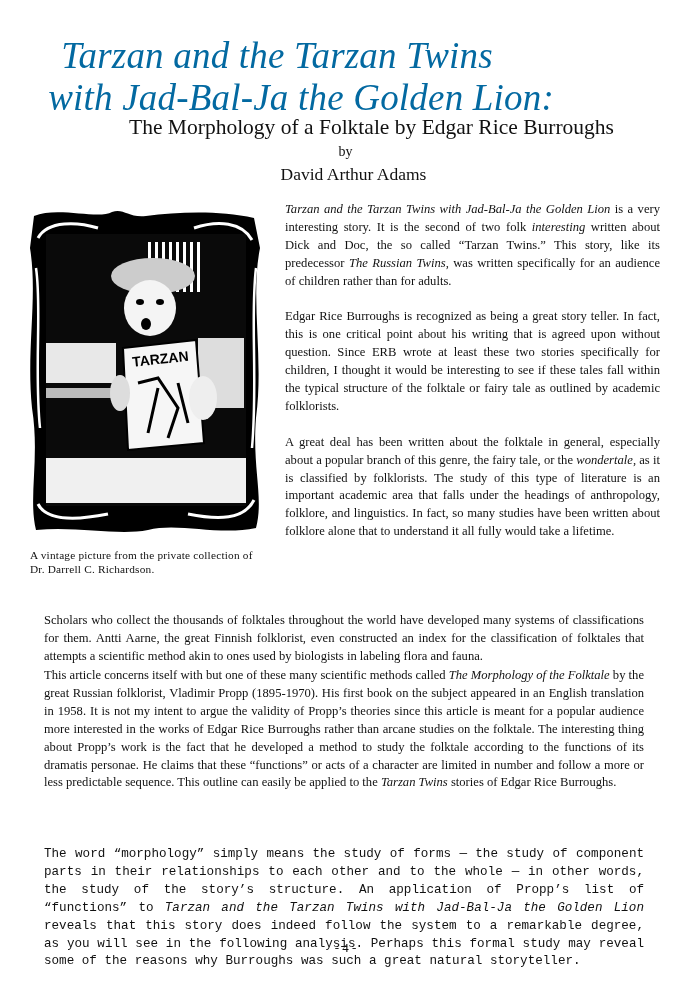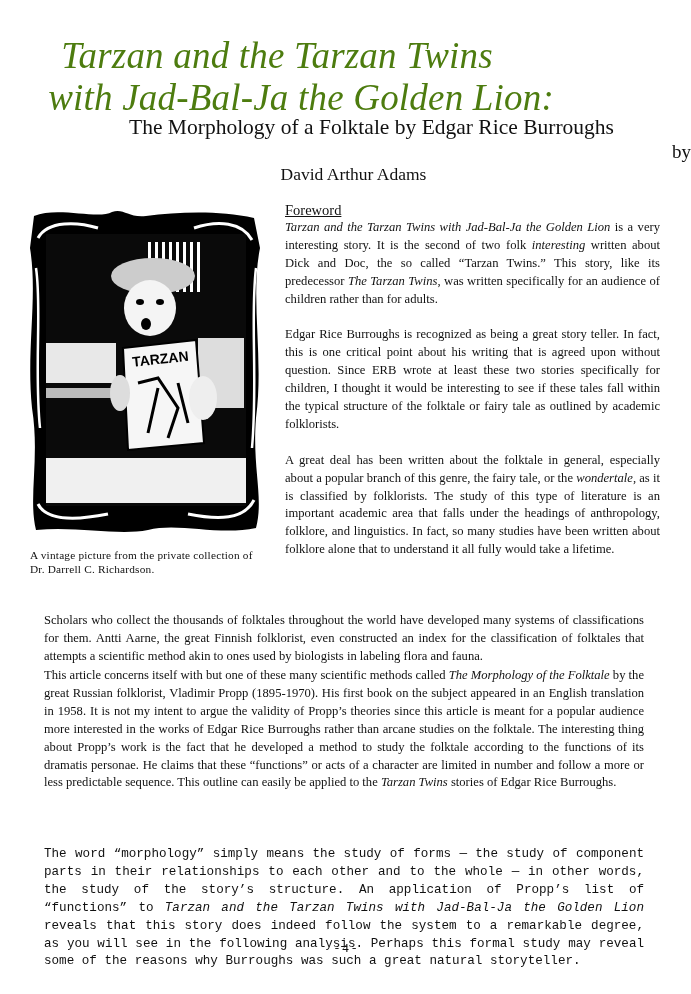--- a/index.html
+++ b/index.html
@@ -1,24 +1,24 @@
 <!DOCTYPE html>
 <html><head>
   <meta charset="utf-8">
   <style>
     html, body { margin:0; padding:0; background:#ffffff; }
     body { width:691px; height:994px; position:relative; overflow:hidden;
       font-family:"Liberation Serif", "DejaVu Serif", serif; color:#111; }
     .title1, .title2 { position:absolute; left:0; width:554px; text-align:center;
-      font-style:italic; font-size:37px; line-height:40px; letter-spacing:0.2px; color:#4d7c0f; }
+      font-style:italic; font-size:37px; line-height:40px; letter-spacing:0.2px; color:#0369a1; }
     .title1 { top:36px; }
     .title2 { top:78px;text-align:right; }
     .subtitle { position:absolute; top:114px; left:0; width:691px; text-align:center;
       font-size:21.5px; line-height:26px;padding-left:26px; }
-    .by { position:absolute; top:142px; left:0; width:691px; text-align:right; font-size:19px; line-height:20px; }
+    .by { position:absolute; top:142px; left:0; width:691px; text-align:center; font-size:14px; line-height:20px; }
     .author { position:absolute; top:163px; left:0; width:691px; text-align:center; font-size:17.5px; line-height:22px;padding-left:8px; }
 
     .figure { position:absolute; left:28px; top:208px; width:236px; height:326px; }
     .figure svg { display:block; }
     .caption { position:absolute; left:30px; top:540px; width:236px; font-size:11.3px; line-height:14px; letter-spacing:0.2px;margin-top:8px; }
 
     .rightcol { position:absolute; left:285px; top:201px; width:375px; font-size:12.6px; line-height:17.9px; }
     .rightcol p { margin:0 0 17.9px 0; text-align:justify; }
     .foreword { font-size:14.5px; line-height:18px; text-decoration:underline; display:block; }
 
@@ -77,22 +77,21 @@
     <ellipse cx="175" cy="190" rx="14" ry="22" fill="#eee"></ellipse>
     <ellipse cx="92" cy="185" rx="10" ry="18" fill="#ddd"></ellipse>
 
     <path d="M10,30 C20,12 50,14 70,20 M166,20 C190,12 214,14 224,32 M10,296 C20,316 60,310 80,306 M160,306 C190,312 216,312 226,292" stroke="#fff" stroke-width="3" fill="none"></path>
     <path d="M8,60 C14,100 6,160 12,220 M228,60 C222,110 230,170 224,240" stroke="#fff" stroke-width="2.5" fill="none"></path>
   </svg>
 </div>
 <div class="caption">A vintage picture from the private collection of Dr. Darrell C. Richardson.</div>
 
 <div class="rightcol">
-  <span class="foreword">Foreword</span>
-  <p><i>Tarzan and the Tarzan Twins with Jad-Bal-Ja the Golden Lion</i><span> is a very interesting story. It is the second of two folk </span><i>interesting</i><span> written about Dick and Doc, the so called “Tarzan Twins.” This story, like its predecessor </span><i>The Tarzan Twins</i><span>, was written specifically for an audience of children rather than for adults.</span></p>
+  <p><i>Tarzan and the Tarzan Twins with Jad-Bal-Ja the Golden Lion</i><span> is a very interesting story. It is the second of two folk </span><i>interesting</i><span> written about Dick and Doc, the so called “Tarzan Twins.” This story, like its predecessor </span><i>The Russian Twins</i><span>, was written specifically for an audience of children rather than for adults.</span></p>
   <p>Edgar Rice Burroughs is recognized as being a great story teller. In fact, this is one critical point about his writing that is agreed upon without question. Since ERB wrote at least these two stories specifically for children, I thought it would be interesting to see if these tales fall within the typical structure of the folktale or fairy tale as outlined by academic folklorists.</p>
   <p><span>A great deal has been written about the folktale in general, especially about a popular branch of this genre, the fairy tale, or the </span><i>wondertale</i><span>, as it is classified by folklorists. The study of this type of literature is an important academic area that falls under the headings of anthropology, folklore, and linguistics. In fact, so many studies have been written about folklore alone that to understand it all fully would take a lifetime.</span></p>
 </div>
 
 <div class="full p4">
   <p>Scholars who collect the thousands of folktales throughout the world have developed many systems of classifications for them. Antti Aarne, the great Finnish folklorist, even constructed an index for the classification of folktales that attempts a scientific method akin to ones used by biologists in labeling flora and fauna.</p>
 </div>
 
 <div class="full p5">
   <p><span>This article concerns itself with but one of these many scientific methods called </span><i>The Morphology of the Folktale</i><span> by the great Russian folklorist, Vladimir Propp (1895-1970). His first book on the subject appeared in an English translation in 1958. It is not my intent to argue the validity of Propp’s theories since this article is meant for a popular audience more interested in the works of Edgar Rice Burroughs rather than arcane studies on the folktale. The interesting thing about Propp’s work is the fact that he developed a method to study the folktale according to the functions of its dramatis personae. He claims that these “functions” or acts of a character are limited in number and follow a more or less predictable sequence. This outline can easily be applied to the </span><i>Tarzan Twins</i><span> stories of Edgar Rice Burroughs.</span></p>

